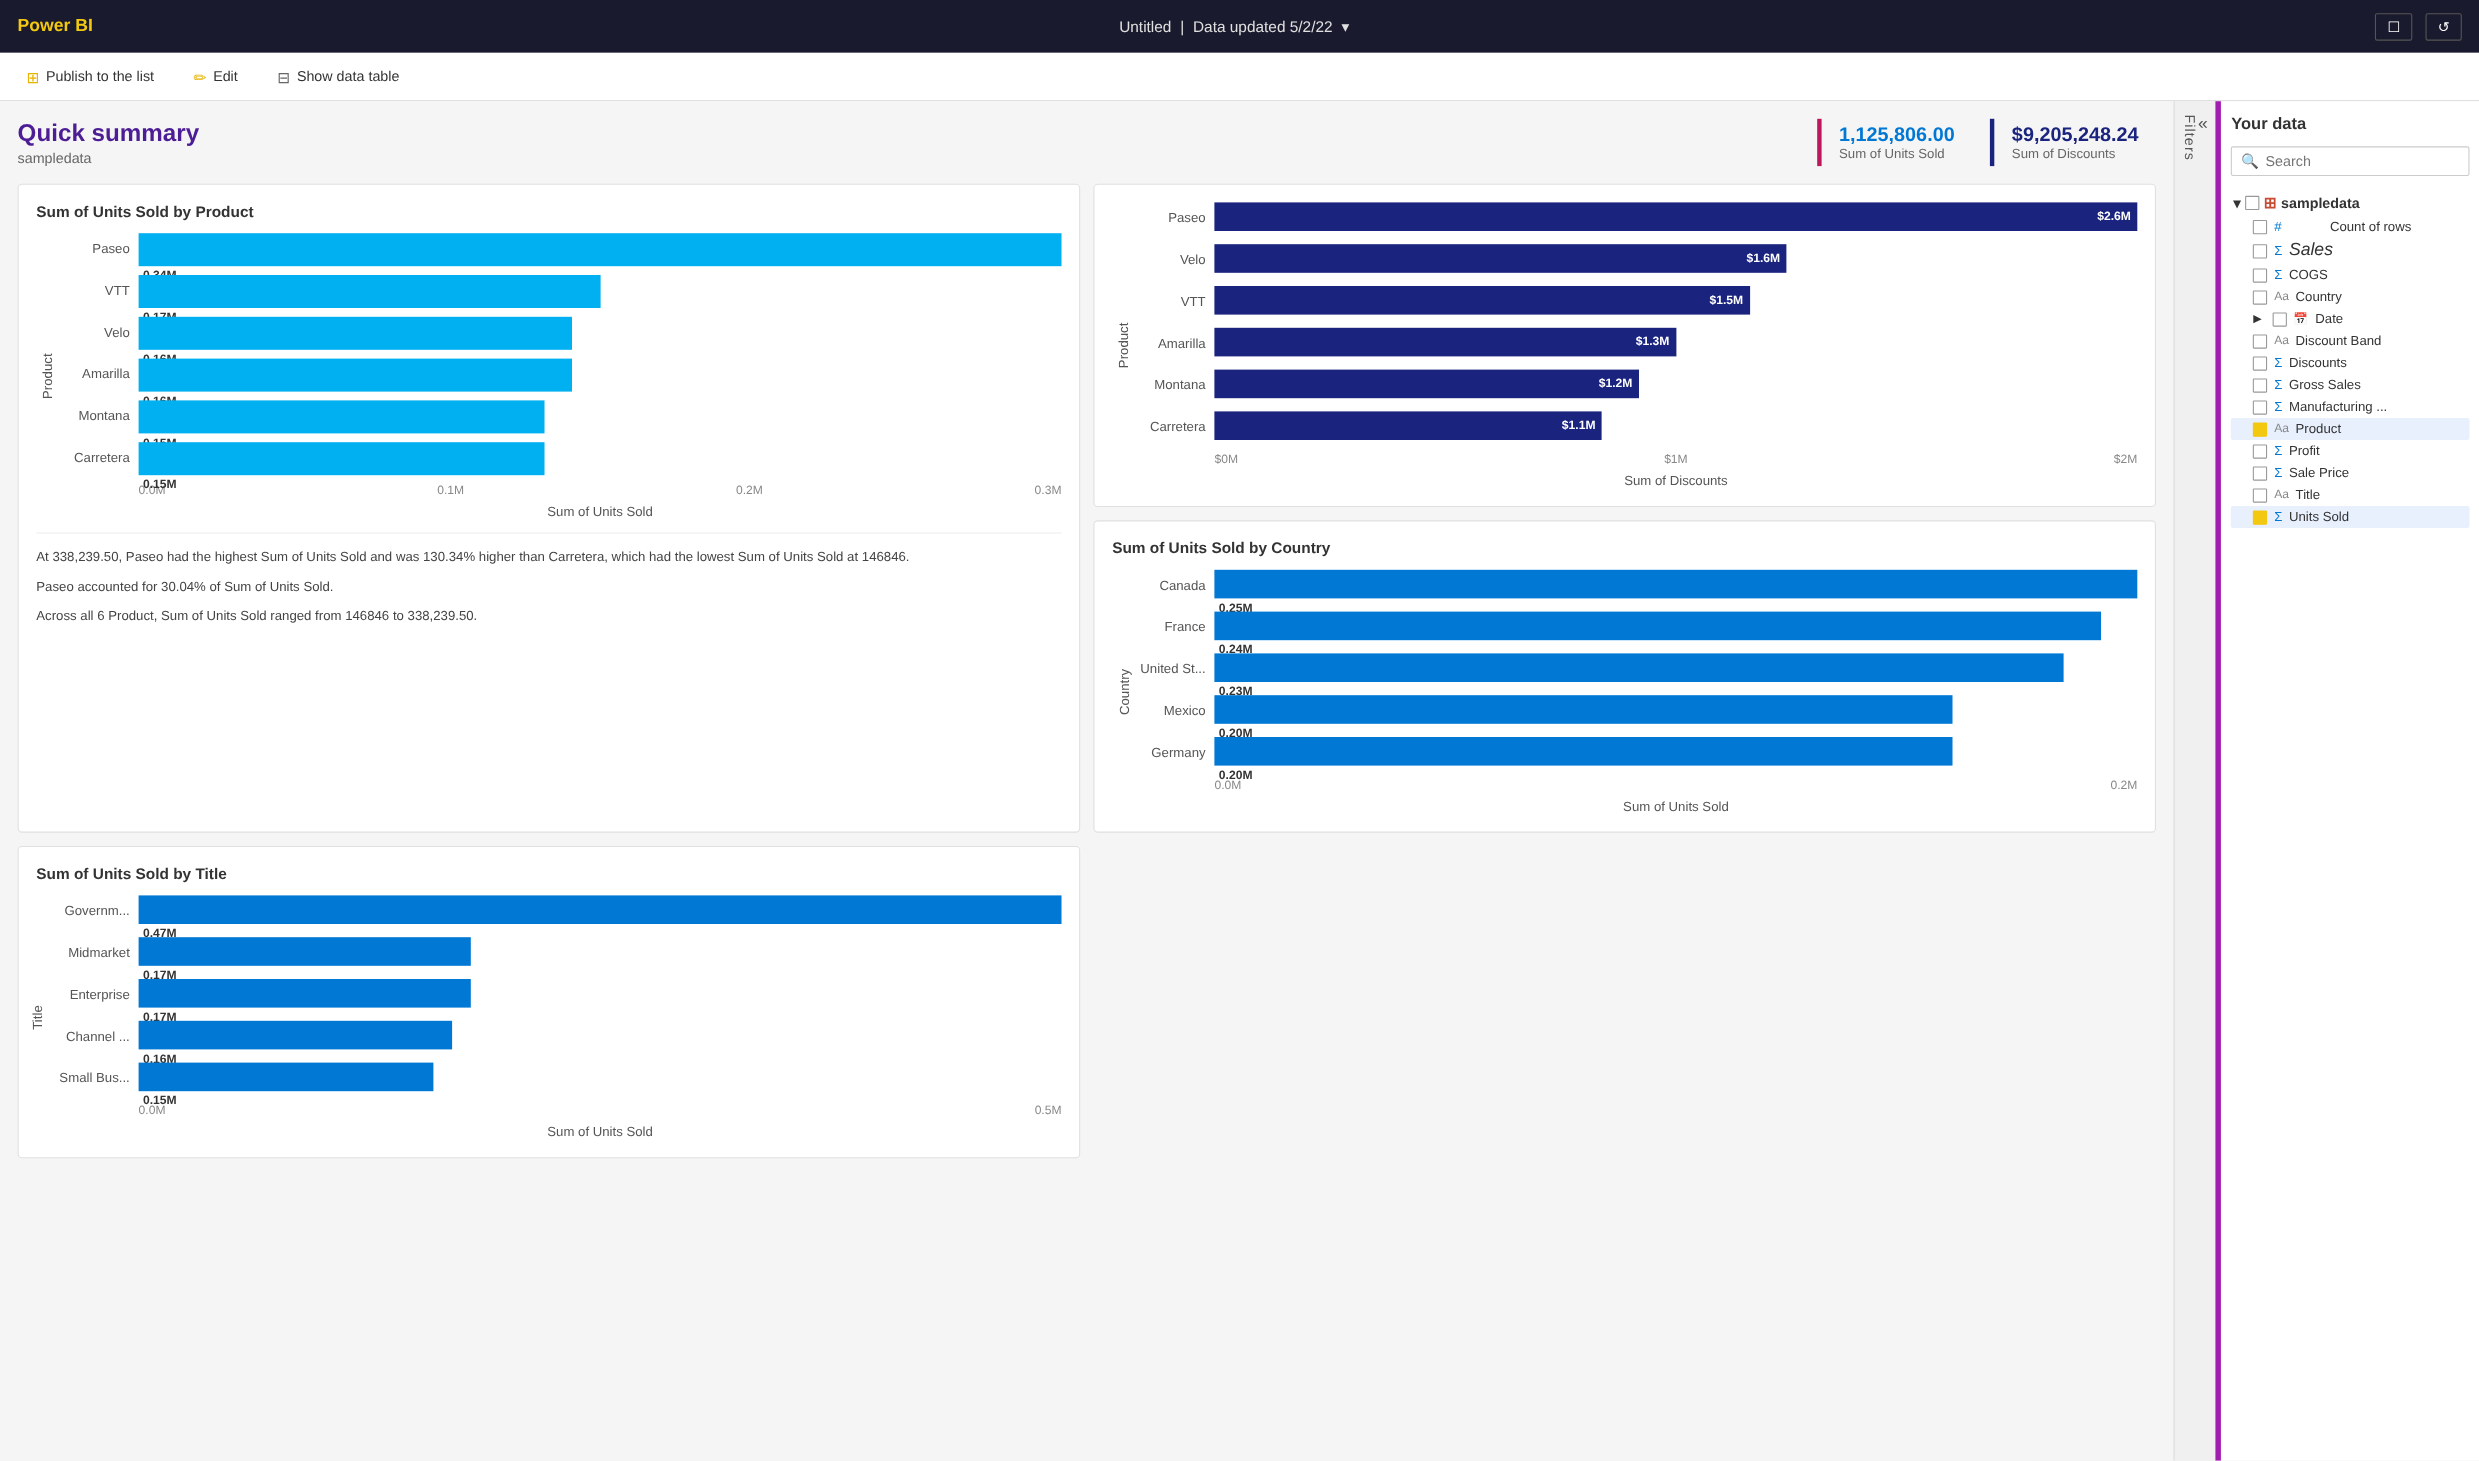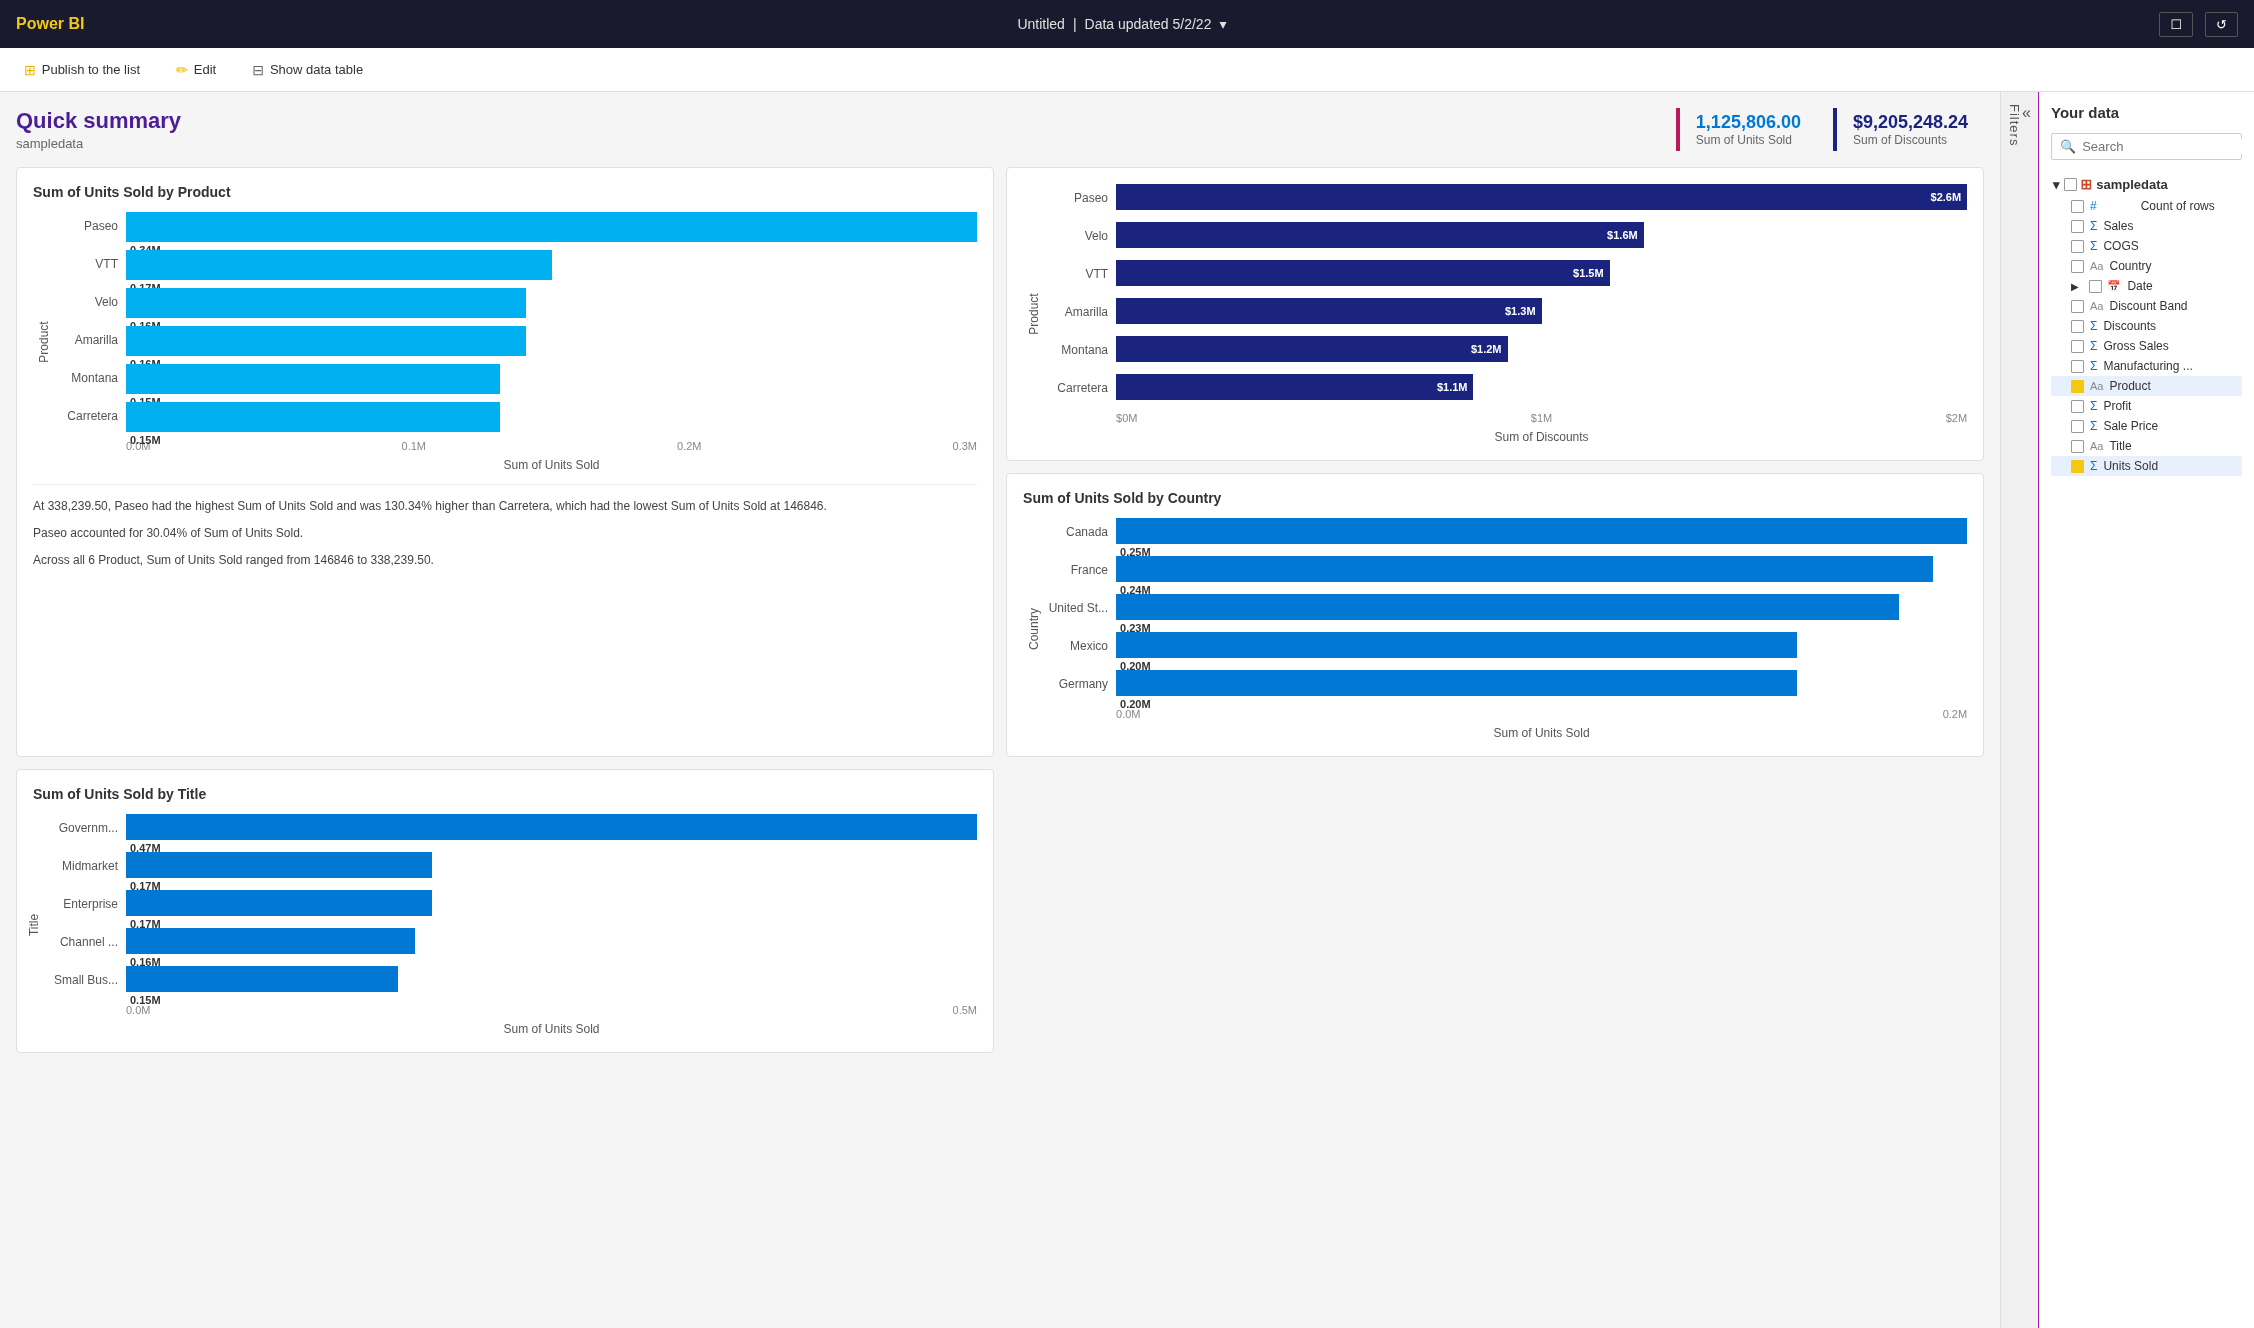--- a/index.html
+++ b/index.html
@@ -212,25 +212,26 @@
       color: #444;
       line-height: 1.6;
       margin-top: 12px;
       padding-top: 12px;
       border-top: 1px solid #eee;
     }
     .insight-para { margin-bottom: 8px; }
 
     
     .right-panel {
-      width: 216px;
+      width: 240px;
       background: white;
-      border-left: 1px solid #a21caf;
+      border-left: 5px solid #a21caf;
       display: flex;
       flex-direction: column;
+      align-items: center;
     }
     .filters-tab {
       writing-mode: vertical-rl;
       text-orientation: mixed;
       background: #f0f0f0;
       padding: 12px 6px;
       font-size: 13px;
       color: #555;
       cursor: pointer;
       border-left: 1px solid #ddd;
@@ -571,21 +572,21 @@
 
         <div id="fields-list">
         <div class="data-field-item">
               <div class="field-checkbox"></div>
               <span style="color: rgb(0, 120, 212);">#</span>
               <span style="font-size: 12px; margin-left: 38px;">Count of rows</span>
             </div>
             <div class="data-field-item">
               <div class="field-checkbox"></div>
               <span style="color: rgb(0, 120, 212);">Σ</span>
-              <span style="font-size: 12px;">Sales</span>
+              <span style="font-size: 16px; font-style: italic;">Sales</span>
             </div>
             <div class="data-field-item">
               <div class="field-checkbox"></div>
               <span style="color: rgb(0, 120, 212);">Σ</span>
               <span style="font-size: 12px;">COGS</span>
             </div>
             <div class="data-field-item">
               <div class="field-checkbox"></div>
               <span style="color: rgb(136, 136, 136); font-size: 11px;">Aa</span>
               <span style="font-size: 12px;">Country</span>

